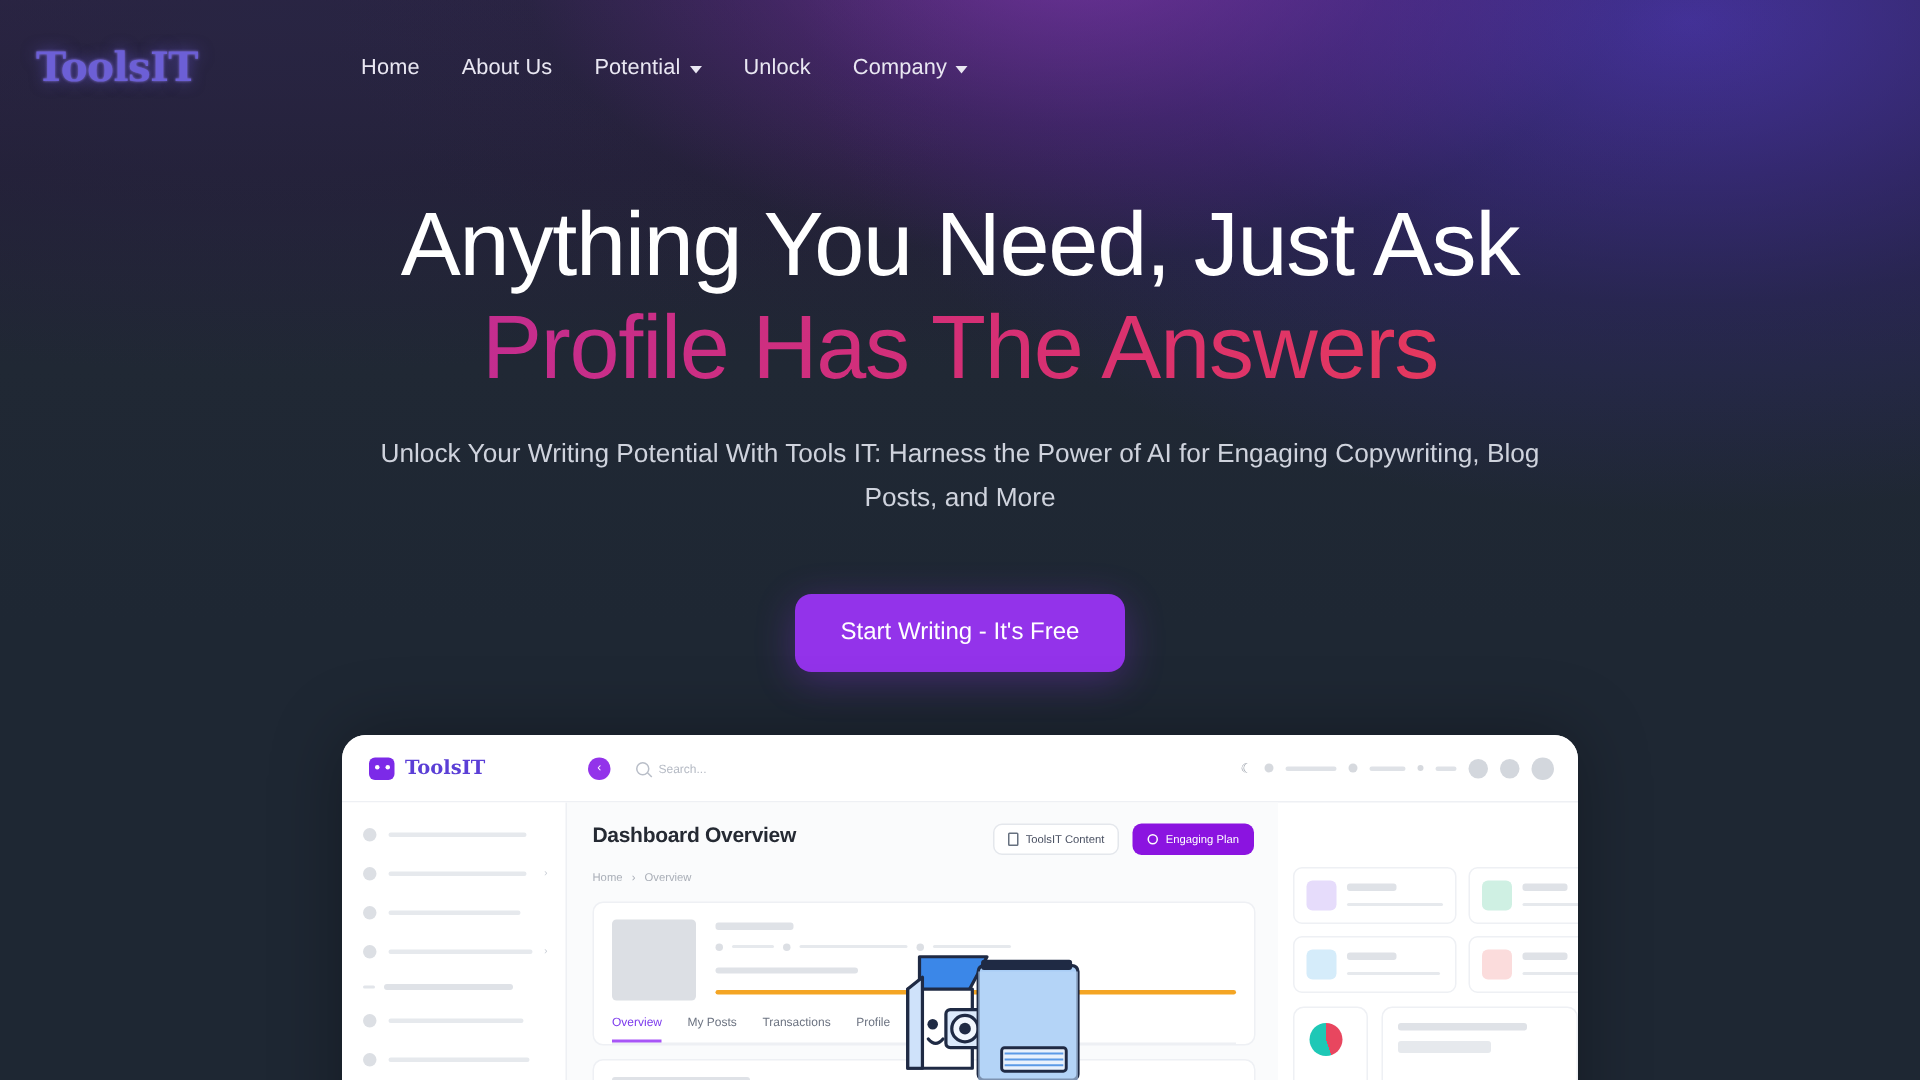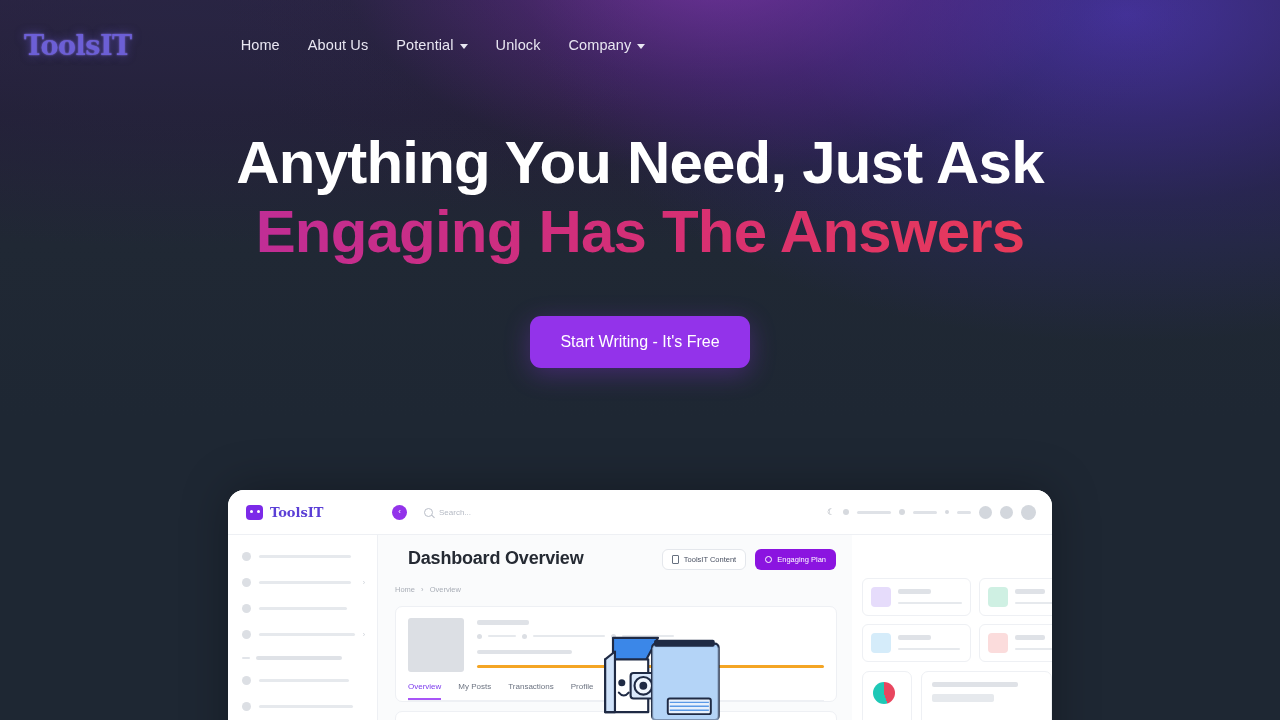--- a/index.html
+++ b/index.html
@@ -101,21 +101,21 @@
     white-space: nowrap;
     font-family: "Liberation Sans", sans-serif;
     box-shadow: 0 3px 16px rgba(147,51,234,0.35);
   }
 
   
   .hero { position: absolute; top: 128px; left: 0; width: 1280px; text-align: center; }
   .h1 {
     font-size: 60px;
     line-height: 69px;
-    font-weight: 700;
+    font-weight: 400;
     letter-spacing: -0.8px;
     color: #ffffff;
   }
   .h1-grad {
     display: block;
     background: linear-gradient(90deg, #a93bc0 0%, #c22d92 22%, #d62f74 52%, #e83a59 80%, #ec4152 100%);
     -webkit-background-clip: text;
     background-clip: text;
     color: transparent;
     -webkit-text-fill-color: transparent;
@@ -206,21 +206,21 @@
   }
   .mk-nav-row { display: flex; align-items: center; gap: 8px; margin-bottom: 17px; }
   .mk-nav-dot { width: 9px; height: 9px; border-radius: 50%; background: #dcdfe4; flex: none; }
   .mk-nav-line { height: 3.5px; border-radius: 2px; background: #e6e9ed; }
   .mk-chev { margin-left: auto; color: #c9ced6; font-size: 7px; }
   .mk-sep { display: flex; align-items: center; gap: 6px; margin: 6px 0 16px 0; }
   .mk-sep-d { width: 8px; height: 2px; background: #e2e5ea; border-radius: 2px; }
   .mk-sep-l { height: 4px; width: 86px; background: #dfe2e7; border-radius: 2px; }
 
   .mk-main { flex: 1; padding: 13px 15px 0 17px; background: #fafbfc; position: relative; }
-  .mk-title { font-size: 18px; font-weight: 700; color: #252a33; letter-spacing: -0.2px; margin-left: 13px; }
+  .mk-title { font-size: 14px; font-weight: 700; color: #252a33; letter-spacing: -0.2px; }
   .mk-crumb { font-size: 7.5px; color: #a9aeb7; margin-top: 16px; }
   .mk-crumb .sepc { margin: 0 4px; }
   .mk-actions { position: absolute; right: 16px; top: 14px; display: flex; gap: 9px; }
   .mk-btn-ghost {
     display: flex; align-items: center; gap: 5px;
     border: 1px solid #e4e7ec; border-radius: 6px;
     padding: 5px 9px; font-size: 7.5px; color: #495062; background: #fff;
   }
   .mk-doc-ic { width: 7px; height: 9px; border: 1px solid #66707f; border-radius: 1px; }
   .mk-btn-primary {
@@ -290,22 +290,23 @@
         <span>Company</span>
         <span class="caret"></span>
       </div>
     </div>
 
   </div>
 
   <div class="hero">
     <h1 class="h1">
       <span>Anything You Need, Just Ask</span>
-      <span class="h1-grad">Engaging Has The Answers</span>
+      <span class="h1-grad">Profile Has The Answers</span>
     </h1>
+    <p class="sub">Unlock Your Writing Potential With Tools IT: Harness the Power of AI for Engaging Copywriting, Blog Posts, and More</p>
     <div class="hero-cta-wrap">
       <button class="hero-cta">Start Writing - It's Free</button>
     </div>
   </div>
 
   <div class="mock">
 
     <div class="mock-topbar">
       <div class="mk-logo">
         <span class="mk-bot"></span>

